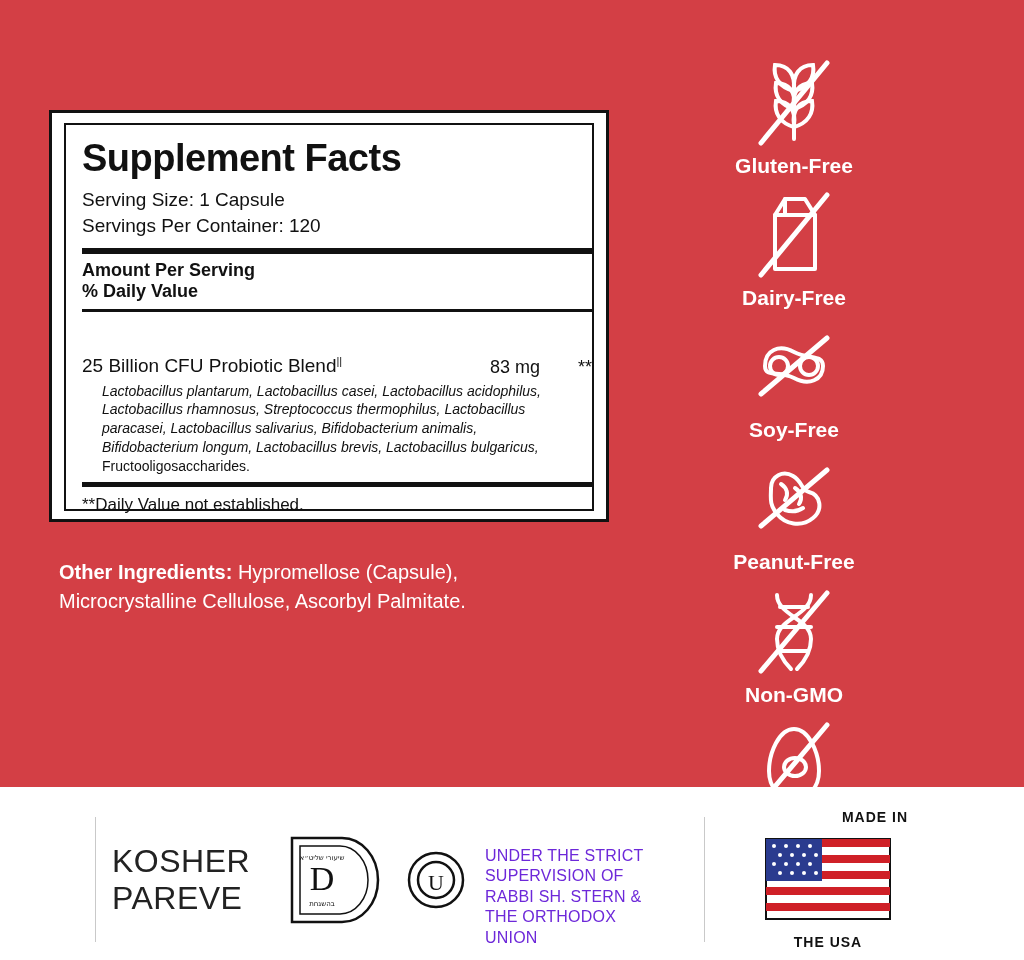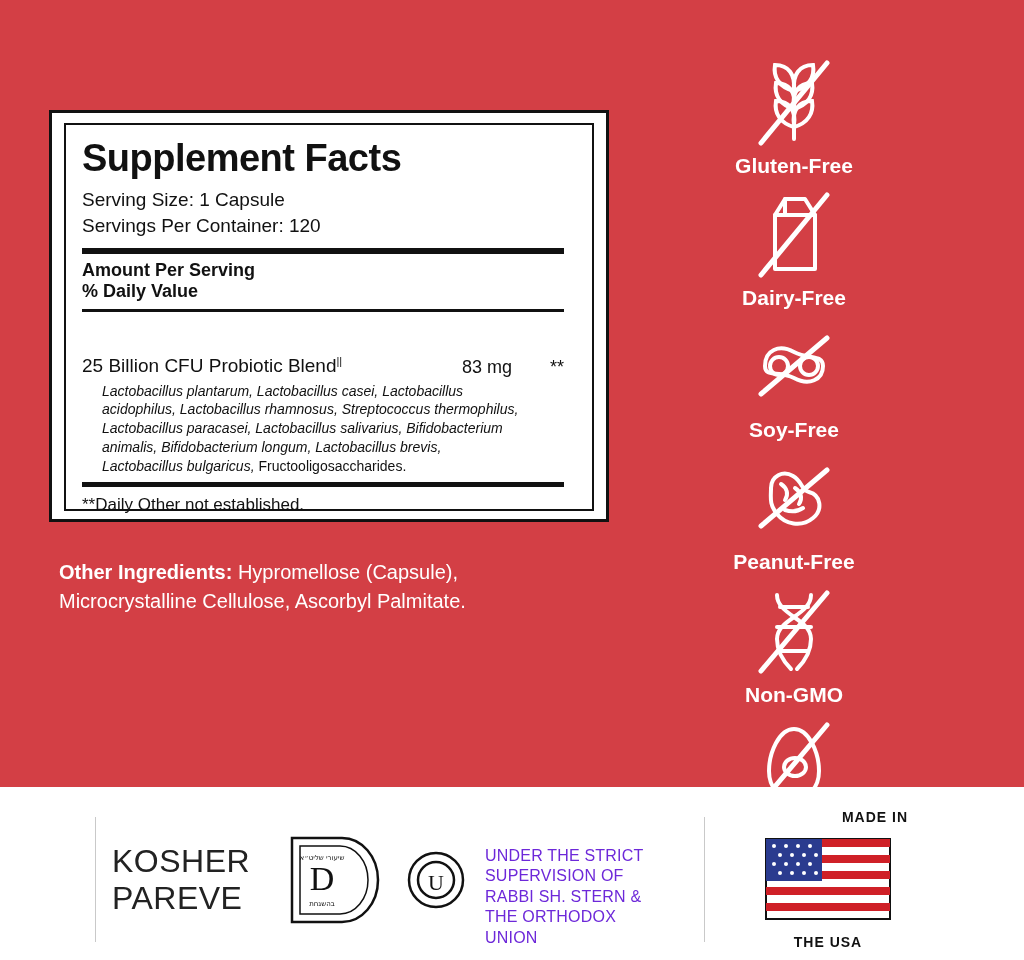--- a/index.html
+++ b/index.html
@@ -18,21 +18,21 @@
     background:#d33f45;
   }
 
   
   .sf-box {
     position:absolute; left:49px; top:110px; width:560px; height:412px;
     background:#ffffff;
     border:3px solid #111;
     padding:10px 12px 8px 12px;
   }
-  .sf-inner { border:2px solid #111; width:100%; height:100%; padding:12px 28px 8px 16px; }
+  .sf-inner { border:2px solid #111; width:100%; height:100%; padding:12px 0 8px 16px; }
   .sf-title {
     font-size:38px; font-weight:bold; letter-spacing:-0.5px; color:#111;
     line-height:1.05; margin:2px 0 8px 0;
   }
   .sf-line { font-size:19px; color:#111; line-height:1.35; }
   .rule-thick { border-top:6px solid #111; margin:10px 0 4px 0; }
   .rule-med { border-top:3px solid #111; margin:4px 0 4px 0; }
   .rule-bottom { border-top:5px solid #111; margin:6px 0 6px 0; }
 
   .row-head { display:flex; justify-content:space-between; font-size:18px; font-weight:bold; color:#111; padding:2px 0 3px 0;flex-direction:column;}
@@ -123,21 +123,21 @@
         <span class="blend-amt">83 mg</span>
         <span class="blend-dv">**</span>
       </div>
 
       <div class="strains">
         <span>Lactobacillus plantarum, Lactobacillus casei, Lactobacillus acidophilus, Lactobacillus rhamnosus, Streptococcus thermophilus, Lactobacillus paracasei, Lactobacillus salivarius, Bifidobacterium animalis, Bifidobacterium longum, Lactobacillus brevis, Lactobacillus bulgaricus,</span>
         <span class="non-italic">Fructooligosaccharides.</span>
       </div>
 
       <div class="rule-bottom"></div>
-      <div class="footnote">**Daily Other not established.</div>
+      <div class="footnote">**Daily Value not established.</div>
     </div>
   </div>
 
   <div class="other-ing">
     <b>Other Ingredients:</b><span> Hypromellose (Capsule), Microcrystalline Cellulose, Ascorbyl Palmitate.</span>
   </div>
 
   <div class="icon-grid">
 
     <div class="icon-cell">

